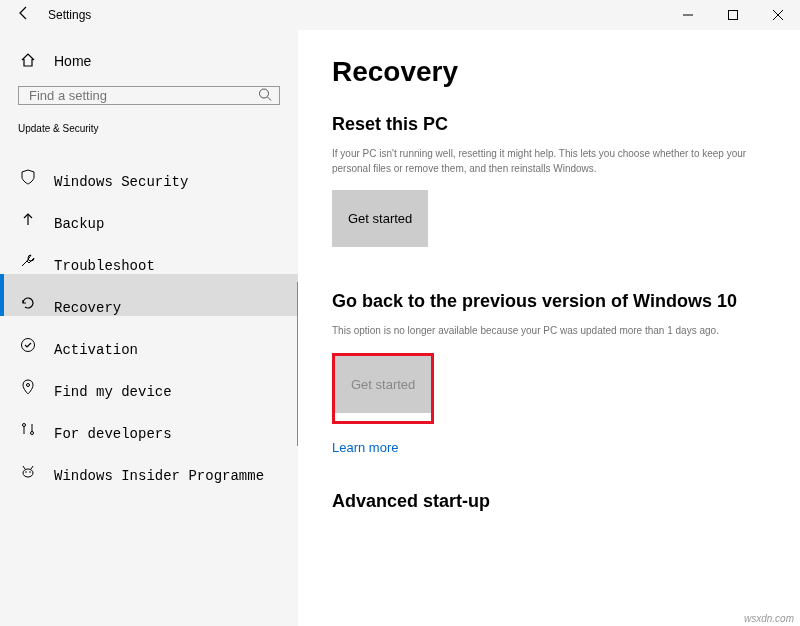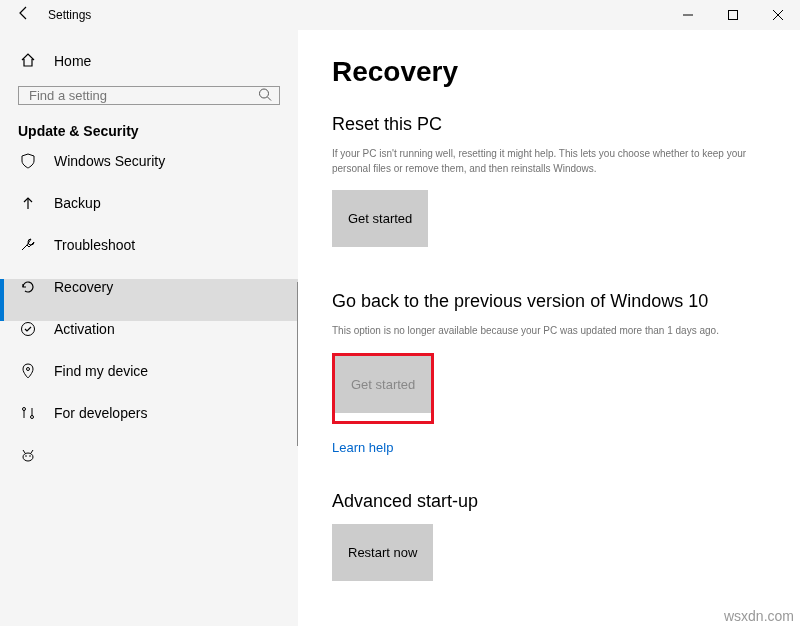--- a/index.html
+++ b/index.html
@@ -94,36 +94,37 @@
   .search-icon {
     position: absolute;
     right: 8px;
     top: 50%;
     transform: translateY(-50%);
     font-size: 13px;
     color: #555;
     pointer-events: none;
   }
   .category {
-    font-weight: 700;
-    font-size: 14px;
+    font-weight: 400;
+    font-size: 10px;
     padding: 4px 18px 14px 18px;
   }
   .nav {
     display: flex;
     flex-direction: column;
   }
   .nav-item {
     display: flex;
-    align-items: flex-start;
+    align-items: flex-end;
     height: 42px;
     padding: 0 18px;
     cursor: pointer;
     font-size: 14px;
     position: relative;
+    font-family: Liberation Mono, monospace;
   }
   .nav-item.selected {
     background: #dcdcdc;
   }
   .nav-item.selected::before {
     content: "";
     position: absolute;
     left: 0;
     top: 0;
     bottom: 0;
@@ -144,21 +145,21 @@
     overflow-y: auto;
     position: relative;
   }
   .content h1 {
     font-size: 28px;
     font-weight: 600;
     margin-bottom: 26px;
   }
   .section h2 {
     font-size: 18px;
-    font-weight: 400;
+    font-weight: 700;
     margin-bottom: 12px;
   }
   .section p {
     font-size: 10px;
     line-height: 1.45;
     color: #737373;
     margin-bottom: 14px;
     max-width: 430px;
   }
   .btn {
@@ -183,22 +184,23 @@
     color: #0066cc;
     font-size: 13px;
     cursor: pointer;
     display: inline-block;
     margin-top: 16px;
   }
   .watermark {
     position: absolute;
     bottom: 2px;
     right: 6px;
-    font-size: 14px;
+    font-size: 10px;
     color: #999;
+    font-style: italic;
   }
 </style>
 </head>
 <body>
 
 <div class="window">
   <div class="titlebar">
     <div class="back">
       <svg width="16" height="16" viewBox="0 0 16 16">
           <path d="M10 2 L4 8 L10 14" stroke="#000" stroke-width="1.2" fill="none"></path>
@@ -316,20 +318,21 @@
         <div class="nav-item">
           <span class="icon">
             <svg width="16" height="16" viewBox="0 0 16 16">
                 <ellipse cx="8" cy="10" rx="5" ry="4" stroke="#000" fill="none"></ellipse>
                 <circle cx="6" cy="9" r="0.8" fill="#000"></circle>
                 <circle cx="10" cy="9" r="0.8" fill="#000"></circle>
                 <line x1="5" y1="6" x2="3" y2="3" stroke="#000"></line>
                 <line x1="11" y1="6" x2="13" y2="3" stroke="#000"></line>
               </svg>
           </span>
+          <span>Windows Insider Programme</span>
         </div>
       </div>
       <div class="divider-line"></div>
     </div>
 
     <div class="content">
       <h1>Recovery</h1>
 
       <div class="section">
         <h2>Reset this PC</h2>
@@ -337,25 +340,24 @@
         <button class="btn">Get started</button>
       </div>
 
       <div class="section">
         <h2>Go back to the previous version of Windows 10</h2>
         <p>This option is no longer available because your PC was updated more than 1 days ago.</p>
         <span class="highlight-red">
           <button class="btn" disabled="">Get started</button>
         </span>
         <div>
-          <span class="link">Learn help</span>
+          <span class="link">Learn more</span>
         </div>
       </div>
 
       <div class="section" style="margin-bottom:12px;">
         <h2>Advanced start-up</h2>
-        <button class="btn">Restart now</button>
       </div>
     </div>
   </div>
 </div>
 
 <div class="watermark">wsxdn.com</div>
 
 </body></html>

